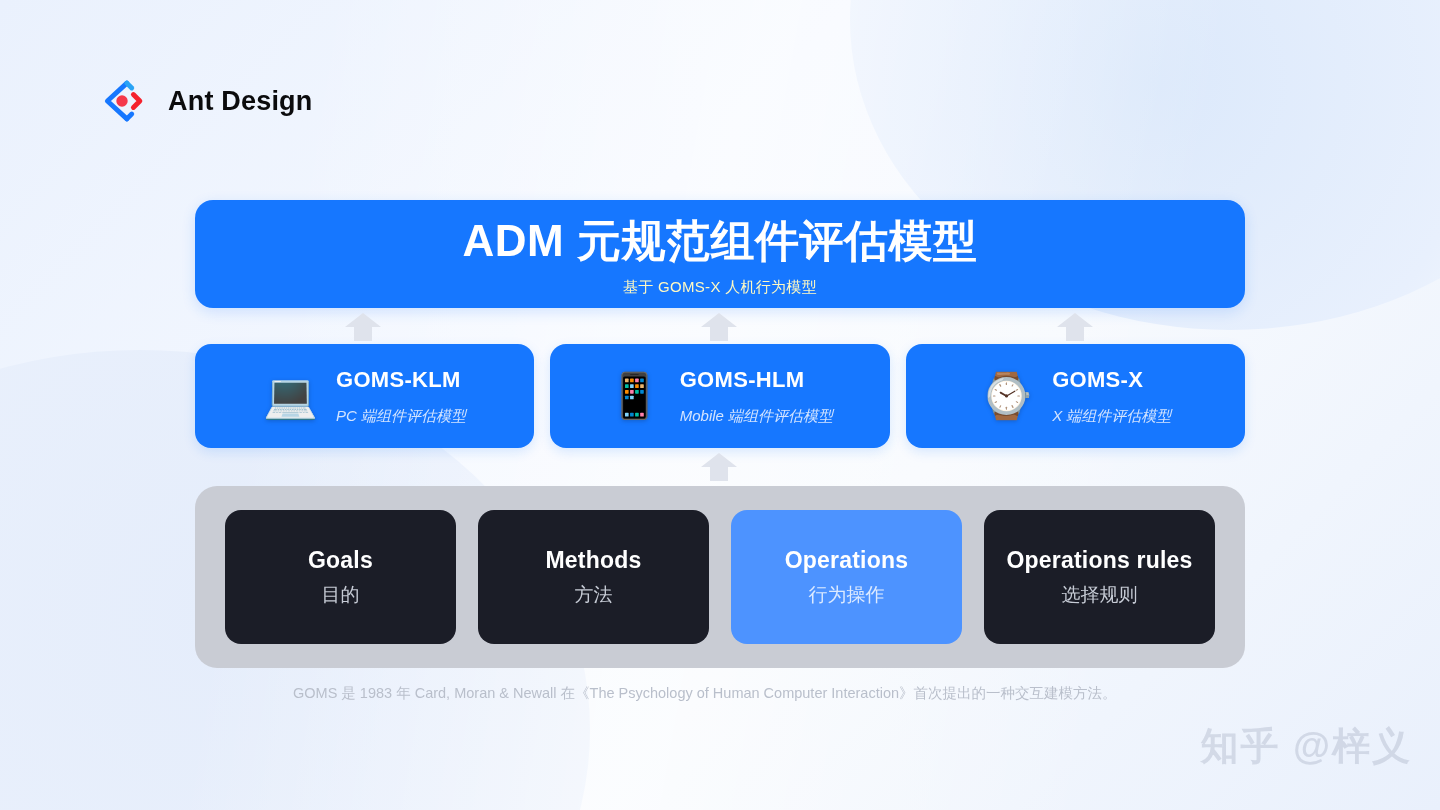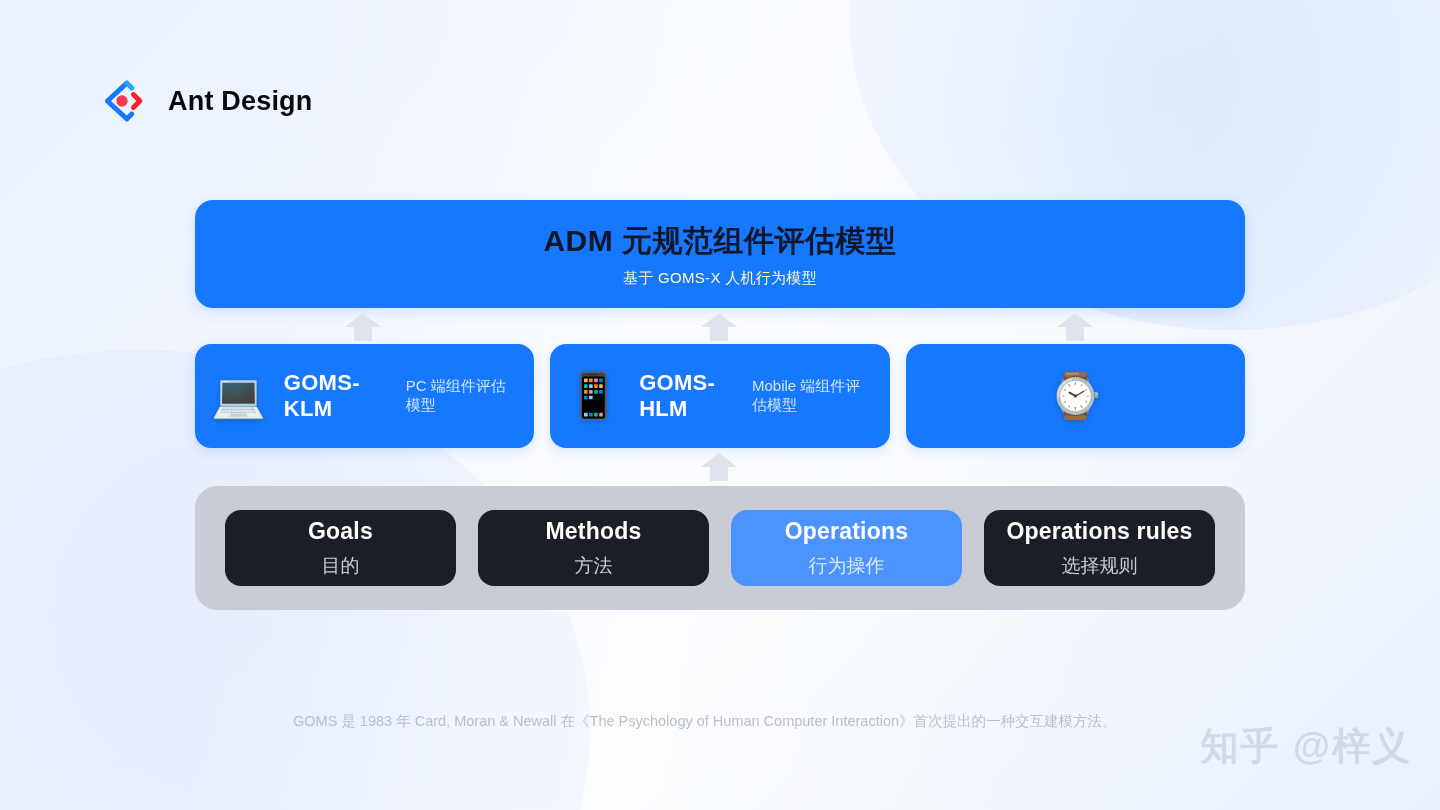--- a/index.html
+++ b/index.html
@@ -68,23 +68,23 @@
     border-radius: 18px;
     background: #1677ff;
     display: flex;
     flex-direction: column;
     align-items: center;
     justify-content: center;
     gap: 7px;
     box-shadow: 0 4px 14px rgba(22,119,255,.16);
   }
   .header-title {
-    font-size: 30px;
-    font-weight: 700;
-    color: #0f172a;
+    font-size: 44px;
+    font-weight: 700;
+    color: #ffffff;
     letter-spacing: .5px;
   }
   .header-sub {
     font-size: 15px;
     color: #fef9c3;
     letter-spacing: .3px;
   }
 
   
   .arrow-row {
@@ -123,46 +123,46 @@
     padding: 0 16px;
     box-shadow: 0 4px 12px rgba(22,119,255,.15);
   }
   .plat-emoji {
     font-size: 44px;
     line-height: 1;
     filter: drop-shadow(0 1px 2px rgba(0,0,0,.2));
   }
   .plat-text {
     display: flex;
-    flex-direction: row;
-    align-items: center;
+    flex-direction: column;
     gap: 14px;
   }
   .plat-title {
     font-size: 22px;
     font-weight: 700;
     color: #ffffff;
     letter-spacing: .3px;
   }
   .plat-sub {
     font-size: 15px;
     color: #d3e4ff;
+    font-style: italic;
   }
 
   
   .goms-panel {
     background: #c9ccd4;
     border-radius: 22px;
     padding: 24px 30px;
     display: flex;
     gap: 22px;
   }
   .goms-box {
     flex: 1;
-    height: 76px;
+    height: 134px;
     border-radius: 16px;
     background: #1b1d27;
     display: flex;
     flex-direction: column;
     align-items: center;
     justify-content: center;
     gap: 8px;
   }
   .goms-box.accent { background: #4d93ff; }
   .goms-title {
@@ -181,21 +181,20 @@
   .footnote {
     position: absolute;
     left: 293px; top: 678px;
     width: 900px;
   }
   .footnote-line {
     font-size: 14.5px;
     line-height: 31px;
     color: #b9bfcb;
     white-space: nowrap;
-    margin-top: 28px;
   }
 
   
   .watermark {
     position: absolute;
     right: 28px; bottom: 38px;
     font-size: 38px;
     font-weight: 700;
     color: rgba(158,168,188,.34);
     letter-spacing: 2px;
@@ -260,20 +259,24 @@
     </div>
     <div class="plat-card">
       <span class="plat-emoji">📱</span>
       <span class="plat-text">
         <span class="plat-title">GOMS-HLM</span>
         <span class="plat-sub">Mobile 端组件评估模型</span>
       </span>
     </div>
     <div class="plat-card">
       <span class="plat-emoji">⌚</span>
+      <span class="plat-text">
+        <span class="plat-title">GOMS-X</span>
+        <span class="plat-sub">X 端组件评估模型</span>
+      </span>
     </div>
   </div>
 
   <div class="arrow-mid">
     <span class="arrow">
       <svg viewBox="0 0 40 30" xmlns="http://www.w3.org/2000/svg">
         <path d="M20 1 L38 15 L29 15 L29 29 L11 29 L11 15 L2 15 Z" fill="#dfe3ec"></path>
       </svg>
     </span>
   </div>

